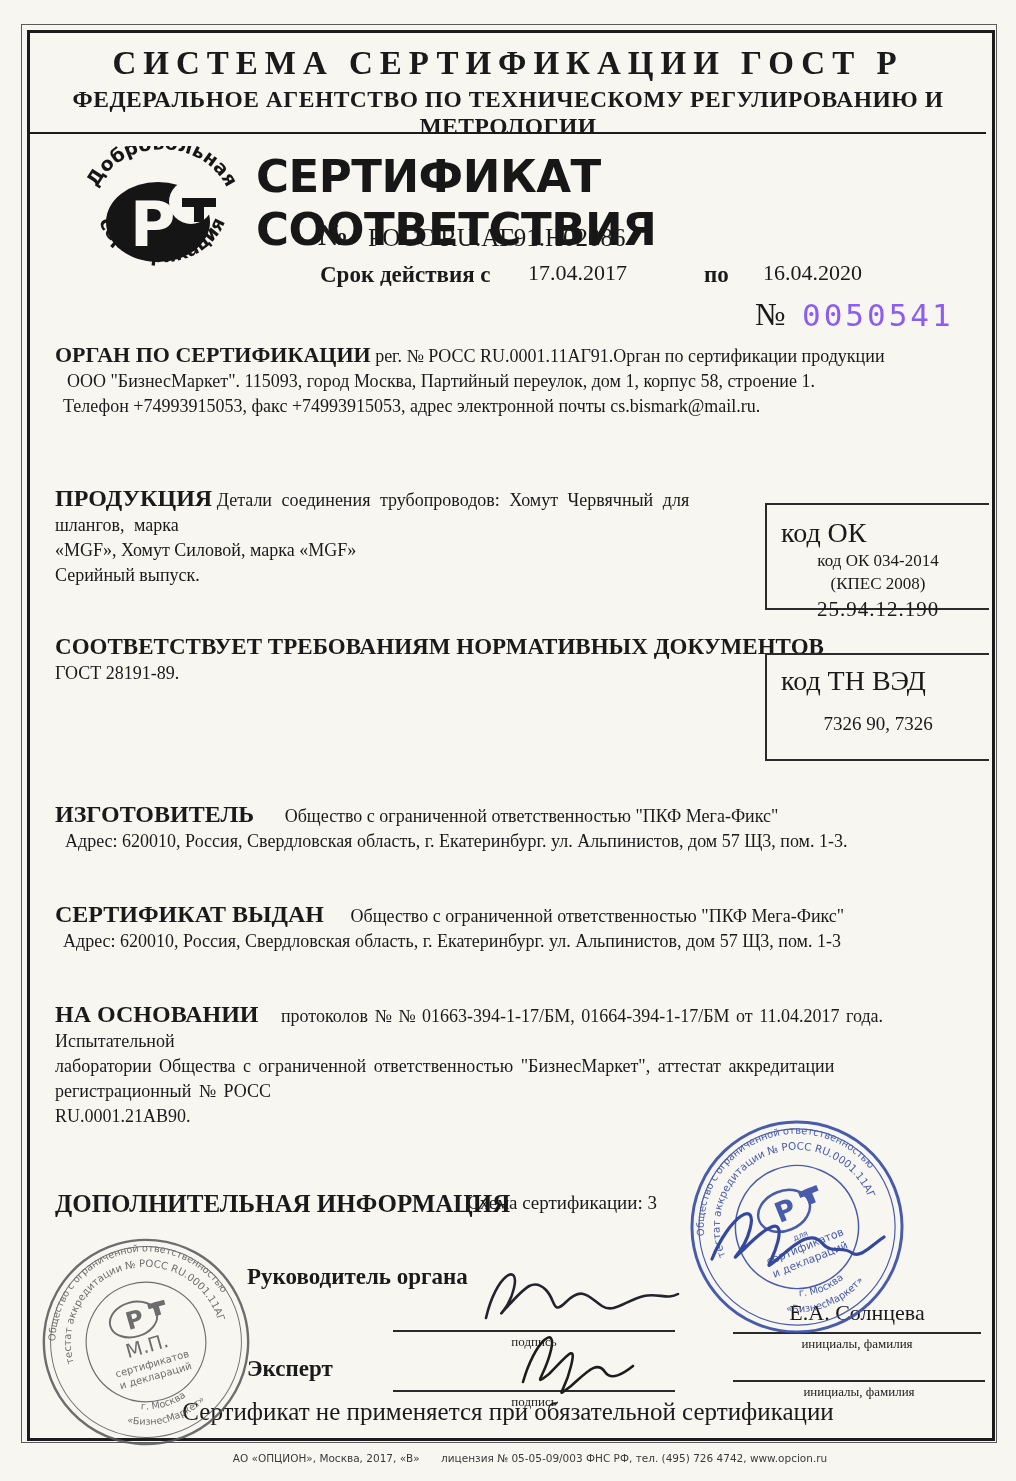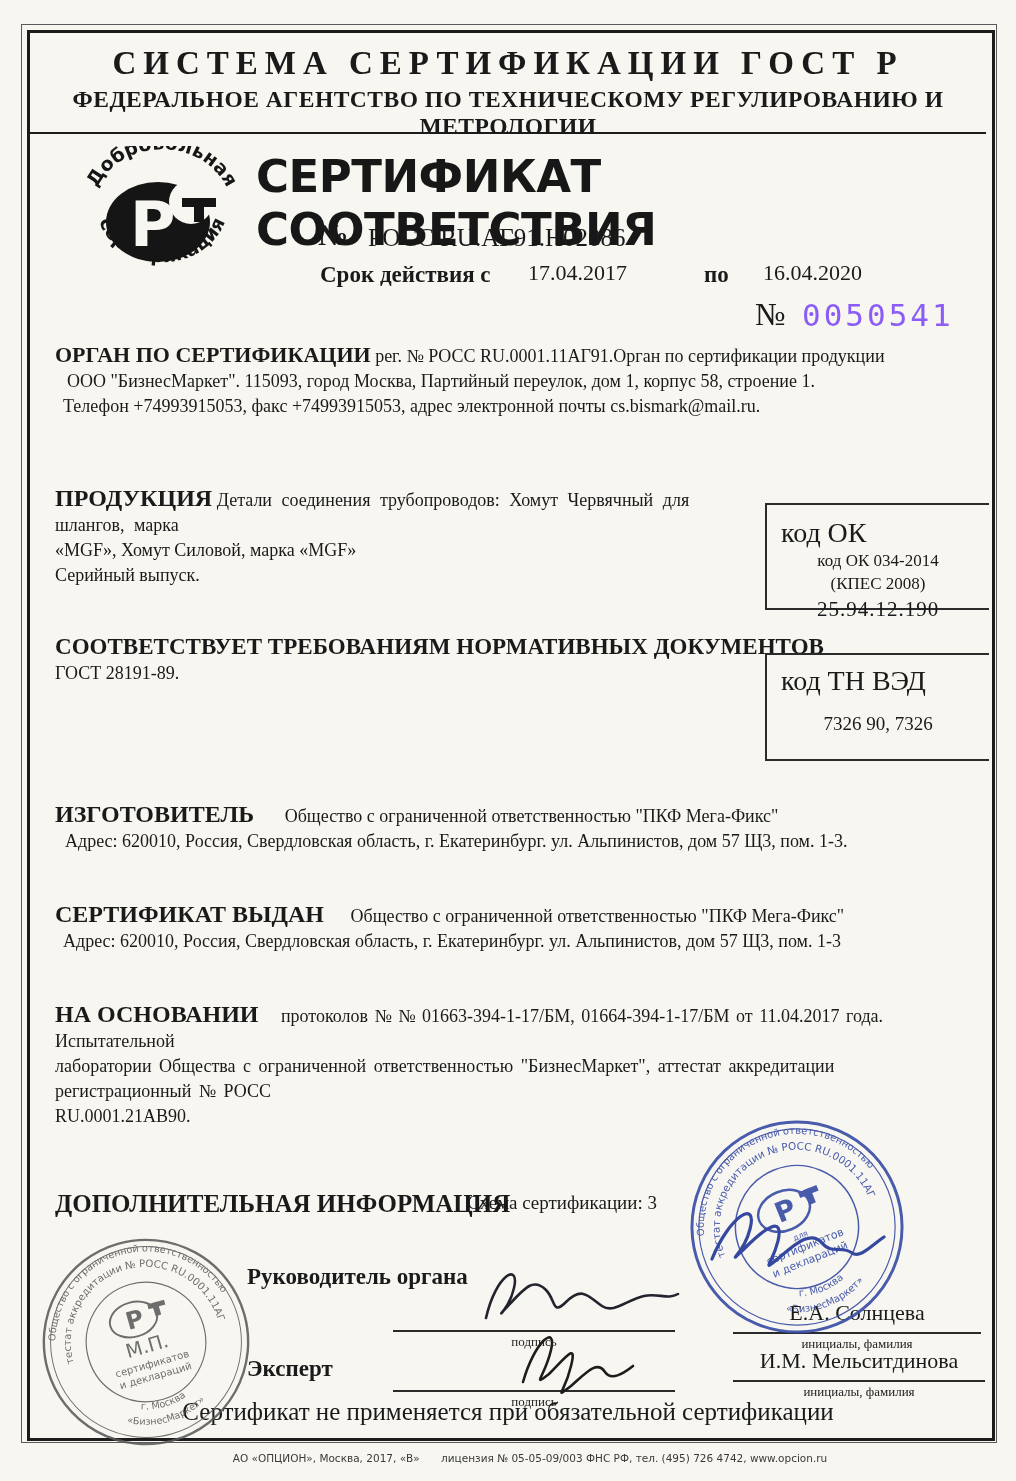--- a/index.html
+++ b/index.html
@@ -196,21 +196,20 @@
   <div class="abs name" style="left:733px;top:1300px;width:248px;">Е.А. Солнцева</div>
   <div class="abs sigline" style="left:733px;top:1332px;width:248px;"></div>
   <div class="abs small-lbl" style="left:733px;top:1336px;width:248px;">инициалы, фамилия</div>
 
   <div class="abs role" style="left:247px;top:1356px;">Эксперт</div>
   <svg class="abs" style="left:505px;top:1316px;z-index:4;" width="150" height="80" viewBox="0 0 150 80">
     <path d="M18,66 C30,24 52,8 46,34 C40,60 26,72 44,58 C62,40 72,26 66,50 C60,76 48,84 66,70 C82,56 92,44 100,56 C106,65 118,58 128,50" fill="none" stroke="#1d1d1d" stroke-width="2.6" stroke-linecap="round"></path>
   </svg>
   <div class="abs sigline" style="left:393px;top:1390px;width:282px;"></div>
   <div class="abs small-lbl" style="left:393px;top:1394px;width:282px;">подпись</div>
-  <div class="abs name" style="left:733px;top:1348px;width:252px;">И.М. Мельситдинова</div>
   <div class="abs sigline" style="left:733px;top:1380px;width:252px;"></div>
   <div class="abs small-lbl" style="left:733px;top:1384px;width:252px;">инициалы, фамилия</div>
 
   <div class="abs notice">Сертификат не применяется при обязательной сертификации</div>
   <div class="abs imprint">
     <span>АО «ОПЦИОН», Москва, 2017, «В»</span>
     <span>лицензия № 05-05-09/003 ФНС РФ, тел. (495) 726 4742, www.opcion.ru</span>
   </div>
 
 </div>

